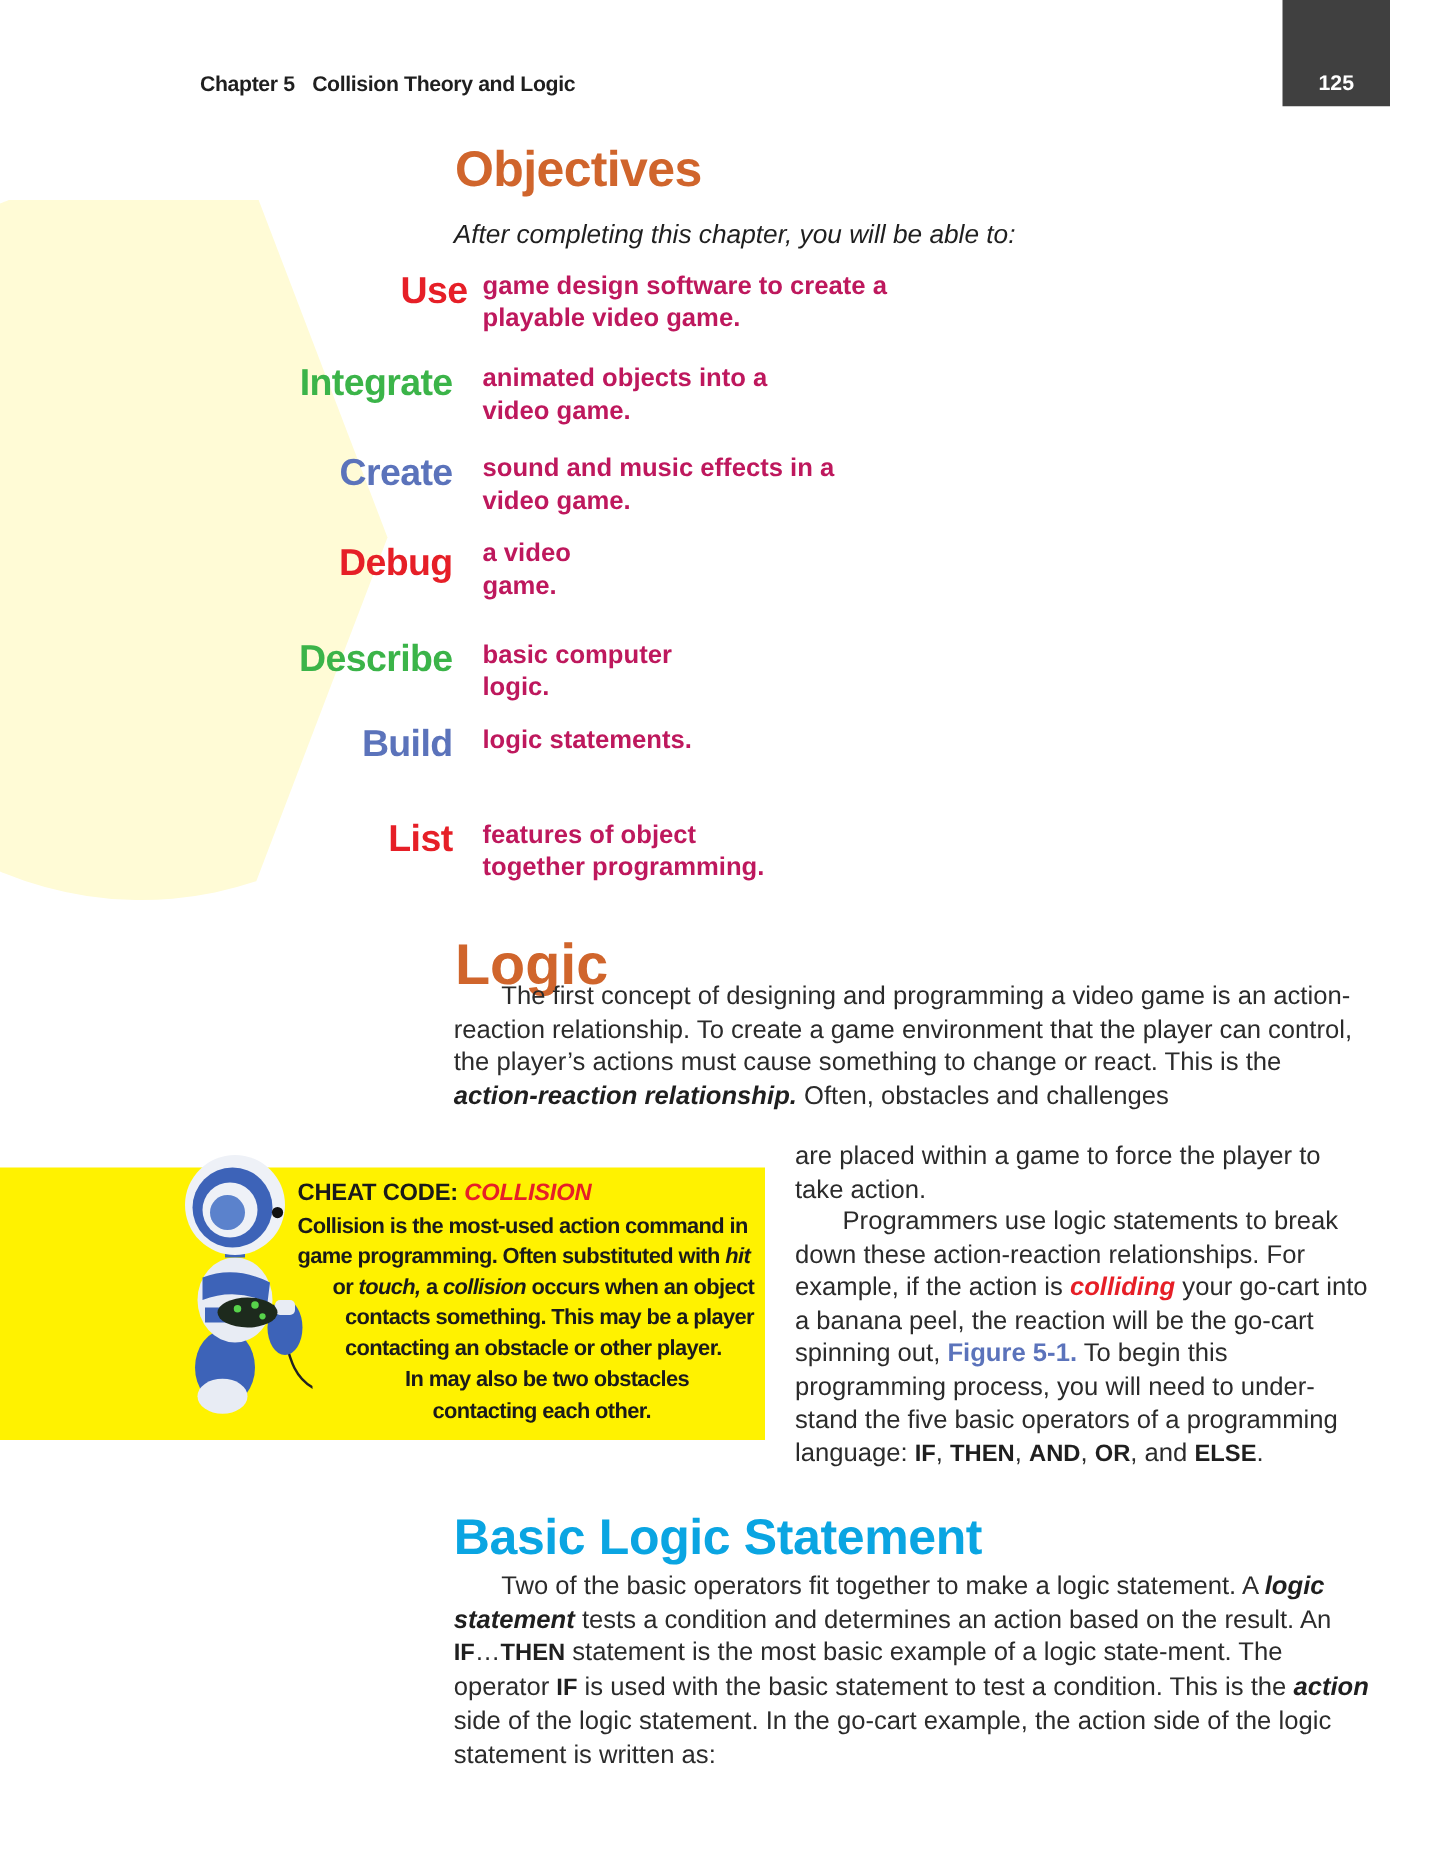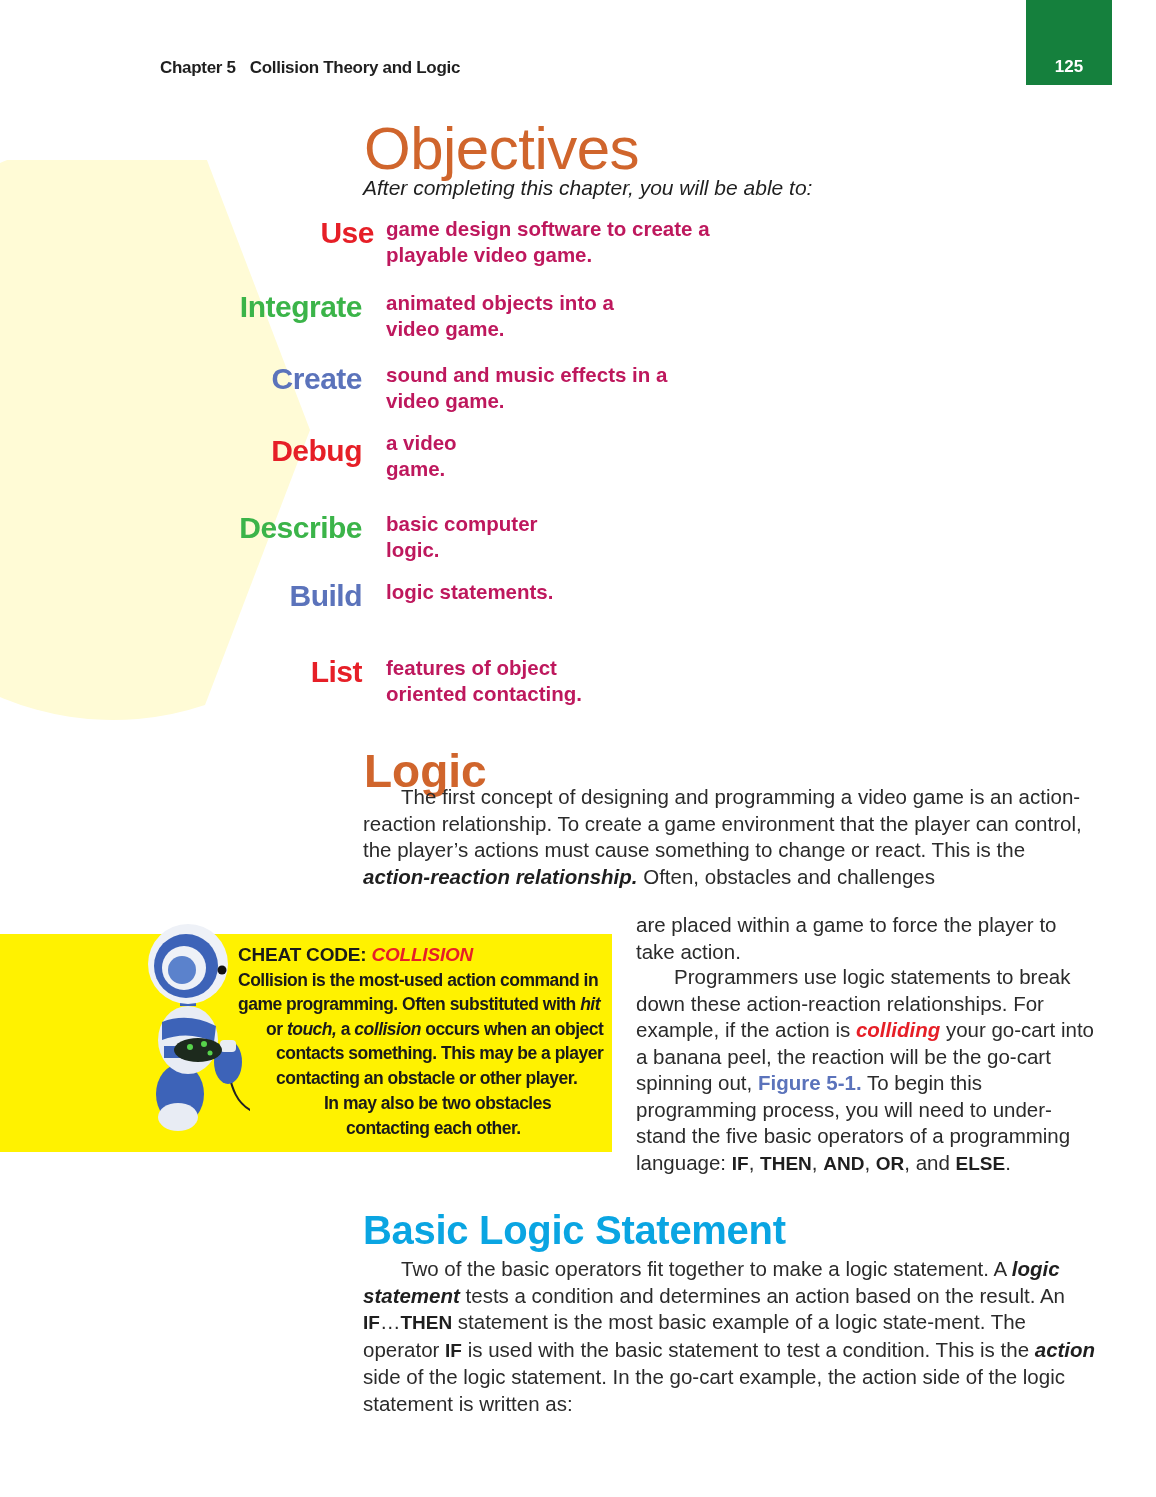--- a/index.html
+++ b/index.html
@@ -10,33 +10,33 @@
   }
   .abs { position: absolute; }
 
   
   .running-head {
     left: 160px; top: 58px; font-size: 17px; font-weight: bold; color: #1f1f1f;
     letter-spacing: -0.3px; white-space: nowrap;
   }
   .running-head .gap { display: inline-block; width: 14px; }
   .page-tab {
-    left: 1026px; top: 0; width: 86px; height: 85px; background: #15803d;
+    left: 1026px; top: 0; width: 86px; height: 85px; background: #404040;
   }
   .page-num {
     position: absolute; left: 0; right: 0; bottom: 8px; text-align: center;
     color: #fff; font-weight: bold; font-size: 17px;
   }
 
   
   .pacman { left: 0; top: 160px; }
 
   
   .h-objectives {
-    left: 364px; top: 114px; font-size: 60px; font-weight: normal; color: #d0652c;
+    left: 364px; top: 114px; font-size: 40px; font-weight: bold; color: #d0652c;
     letter-spacing: -0.5px; margin: 0;
   }
   .obj-intro {
     left: 363px; top: 176px; font-size: 21px; font-style: italic; color: #1f1f1f;
     white-space: nowrap;
   }
   .obj-row { left: 0; width: 900px; height: 60px; }
   .obj-verb {
     position: absolute; right: calc(900px - 362px); top: 0;
     font-size: 30px; font-weight: bold; text-align: right; white-space: nowrap;
@@ -143,21 +143,21 @@
 <div class="abs obj-row" style="top:579px;">
   <span class="obj-verb" style="color:#5b73bb">Build</span>
   <div class="obj-desc">
     <div>logic statements.</div>
   </div>
 </div>
 <div class="abs obj-row" style="top:655px;">
   <span class="obj-verb" style="color:#e61f27">List</span>
   <div class="obj-desc">
     <div>features of object</div>
-    <div>oriented contacting.</div>
+    <div>together programming.</div>
   </div>
 </div>
 
 <h2 class="abs h-logic">Logic</h2>
 <div class="abs para p1"><span class="indent"></span><span>The first concept of designing and programming a video game is an action-reaction relationship. To create a game environment that the player can control, the player’s actions must cause something to change or react. This is the </span><span class="kw">action-reaction relationship.</span><span> Often, obstacles and challenges</span></div>
 <div class="abs para p1b">are placed within a game to force the player to take action.</div>
 <div class="abs para p2"><span class="indent"></span><span>Programmers use logic statements to break down these action-reaction relationships. For example, if the action is </span><span class="red-kw">colliding</span><span> your go-cart into a banana peel, the reaction will be the go-cart spinning out, </span><span class="fig-ref">Figure 5-1.</span><span> To begin this programming process, you will need to under-stand the five basic operators of a programming language: </span><span class="op">IF</span><span>, </span><span class="op">THEN</span><span>, </span><span class="op">AND</span><span>, </span><span class="op">OR</span><span>, and </span><span class="op">ELSE</span><span>.</span></div>
 
 <div class="abs cheat-box"></div>
 

